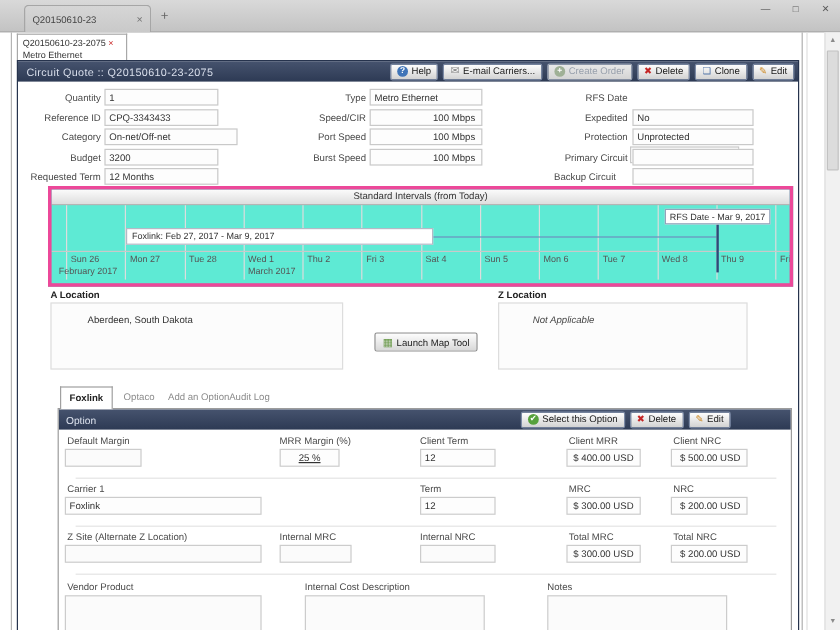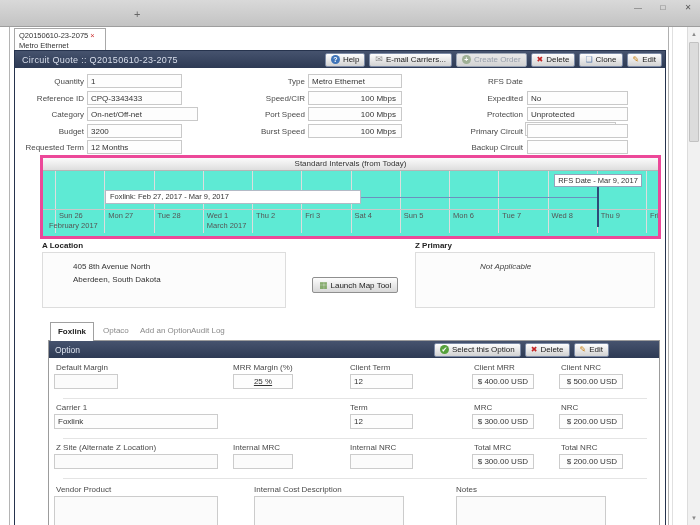--- a/index.html
+++ b/index.html
@@ -106,20 +106,24 @@
   .ofld.ctr { text-align:center; }
   .ota { position:absolute; height:42px; border:1px solid #ccc; background:#fbfbfb; }
   .osep { position:absolute; left:14px; width:584px; height:1px; background:#e4e4e4; }
 </style>
 </head>
 <body>
 
 <div class="screen">
 
   <div class="chrome">
+    <div class="btab">
+      <span class="btab-title">Q20150610-23</span>
+      <span class="btab-x">×</span>
+    </div>
     <div class="newtab">+</div>
     <div class="winctl">
       <span>—</span>
       <span>□</span>
       <span>✕</span>
     </div>
   </div>
 
   <div class="edge" style="left:9px; background:#b4b4b4;"></div>
   <div class="edge" style="left:668px; background:#b0b0b0;"></div>
@@ -186,21 +190,21 @@
   <div class="fld num" style="left:308px;top:124px;width:94px;">100 Mbps</div>
 
   <div class="flbl" style="left:452px;top:77px;width:71px;">RFS Date</div>
   <div class="fld" style="left:525px;top:74px;width:91px;margin-top:48px;">9 Mar 2017</div>
   <div class="flbl" style="left:452px;top:94px;width:71px;">Expedited</div>
   <div class="fld" style="left:527px;top:91px;width:101px;">No</div>
   <div class="flbl" style="left:452px;top:110px;width:71px;">Protection</div>
   <div class="fld" style="left:527px;top:107px;width:101px;">Unprotected</div>
   <div class="flbl" style="left:452px;top:127px;width:71px;">Primary Circuit</div>
   <div class="fld" style="left:527px;top:124px;width:101px;"></div>
-  <div class="flbl" style="left:452px;top:143px;width:71px;">Backup Circuit</div>
+  <div class="flbl" style="left:452px;top:143px;width:71px;text-align:center;">Backup Circuit</div>
   <div class="fld" style="left:527px;top:140px;width:101px;"></div>
 
   <div class="tl">
     <div class="tl-head">Standard Intervals (from Today)</div>
     <div class="tl-body">
       <div class="tl-axis"></div>
       <div class="tl-bar-line"></div>
       <div class="tl-bar-label">Foxlink: Feb 27, 2017 - Mar 9, 2017</div>
       <div class="tl-rfs-line"></div>
       <div class="tl-rfs-label">RFS Date - Mar 9, 2017</div>
@@ -231,30 +235,29 @@
         <div class="tl-grid" style="left: 603px;"></div>
         <div class="tl-day" style="left: 607px;">Fri 10</div>
         <div class="tl-month" style="left: 6px;">February 2017</div>
         <div class="tl-month" style="left: 163.75px;">March 2017</div>
       </div>
   </div>
 
   <div class="loc-title" style="left:42px;top:241px;width:244px;">A Location</div>
   <div class="loc-box" style="left:42px;top:252px;width:244px;">
     <div class="loc-text">
-      <div>405 8th Avenue North</div>
       <div>Aberdeen, South Dakota</div>
     </div>
   </div>
   <div class="map-btn">
     <span class="gic" style="color:#6a9a4a;font-size:9px;">▦</span>
     <span>Launch Map Tool</span>
   </div>
-  <div class="loc-title" style="left:415px;top:241px;width:240px;">Z Primary</div>
-  <div class="loc-box" style="left:415px;top:252px;width:240px;padding-left:36px;">
+  <div class="loc-title" style="left:415px;top:241px;width:240px;">Z Location</div>
+  <div class="loc-box" style="left:415px;top:252px;width:208px;">
     <div class="loc-text na">Not Applicable</div>
   </div>
 
   <div class="otab-active">Foxlink</div>
   <div class="otab" style="left:103px;">Optaco</div>
   <div class="otab" style="left:140px;">Add an Option</div>
   <div class="otab" style="left:191px;">Audit Log</div>
 
   <div class="opt">
     <div class="opt-head">
@@ -271,21 +274,21 @@
       <span class="tbtn">
         <span class="gic" style="color:#cc8822;font-size:8px;">✎</span>
         <span>Edit</span>
       </span>
       <span class="gap"></span>
     </div>
 
     <div class="olbl" style="left:7px;top:22px;">Default Margin</div>
     <div class="ofld empty" style="left:5px;top:33px;width:64px;"></div>
     <div class="olbl" style="left:184px;top:22px;">MRR Margin (%)</div>
-    <div class="ofld ctr" style="left:184px;top:33px;width:60px;text-decoration:underline;">25 %</div>
+    <div class="ofld ctr" style="left:184px;top:33px;width:50px;text-decoration:underline;">25 %</div>
     <div class="olbl" style="left:301px;top:22px;">Client Term</div>
     <div class="ofld" style="left:301px;top:33px;width:63px;">12</div>
     <div class="olbl" style="left:425px;top:22px;">Client MRR</div>
     <div class="ofld num" style="left:423px;top:33px;width:62px;">$ 400.00 USD</div>
     <div class="olbl" style="left:512px;top:22px;">Client NRC</div>
     <div class="ofld num" style="left:510px;top:33px;width:64px;">$ 500.00 USD</div>
     <div class="osep" style="top:57px;"></div>
 
     <div class="olbl" style="left:7px;top:62px;">Carrier 1</div>
     <div class="ofld" style="left:5px;top:73px;width:164px;">Foxlink</div>

